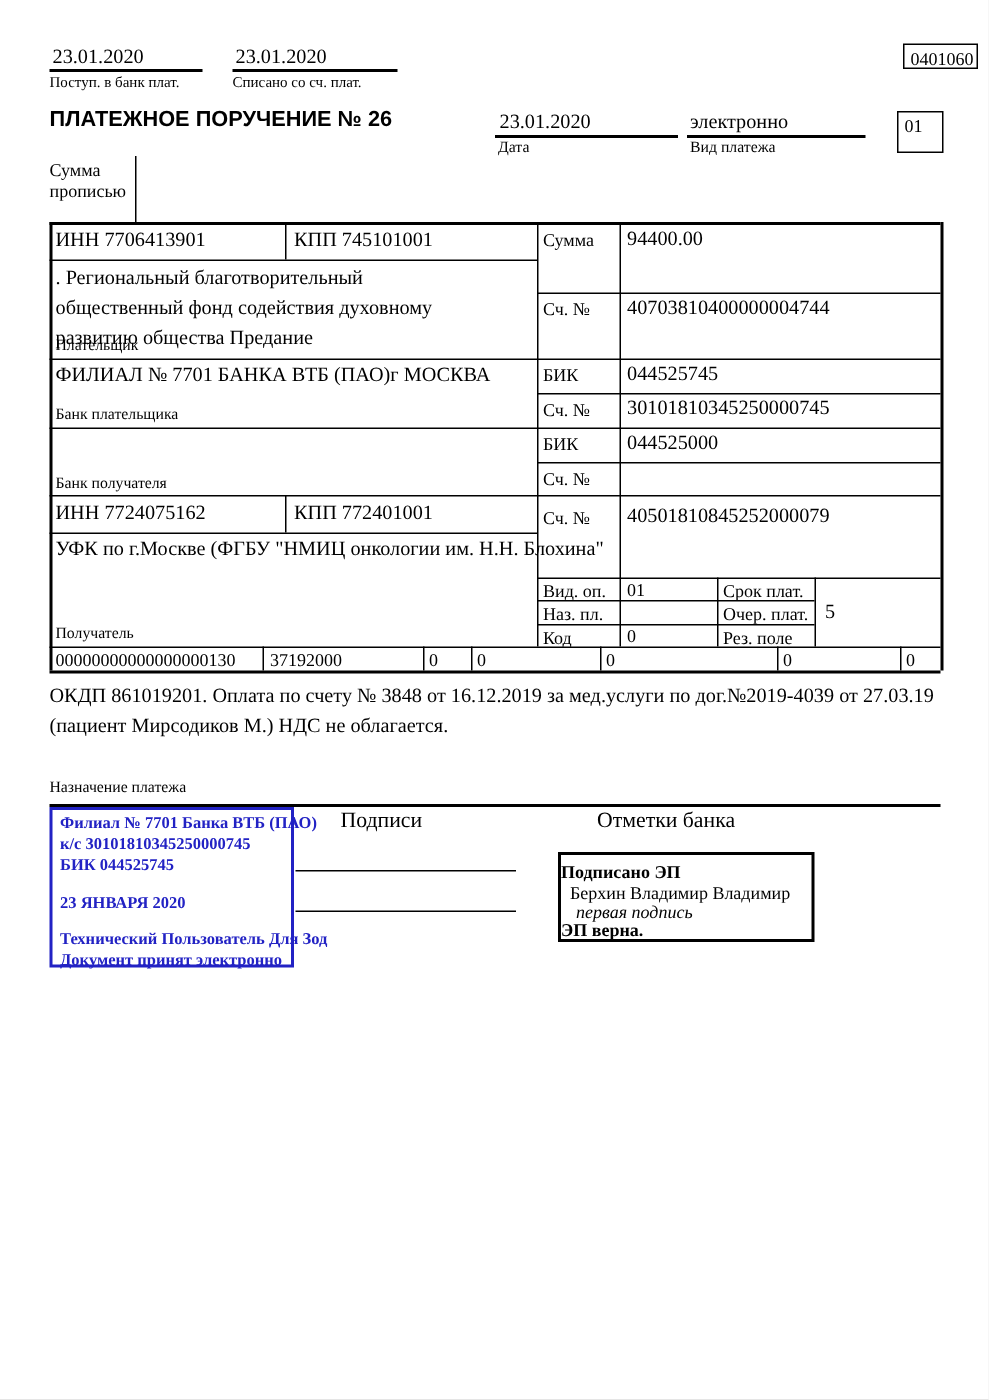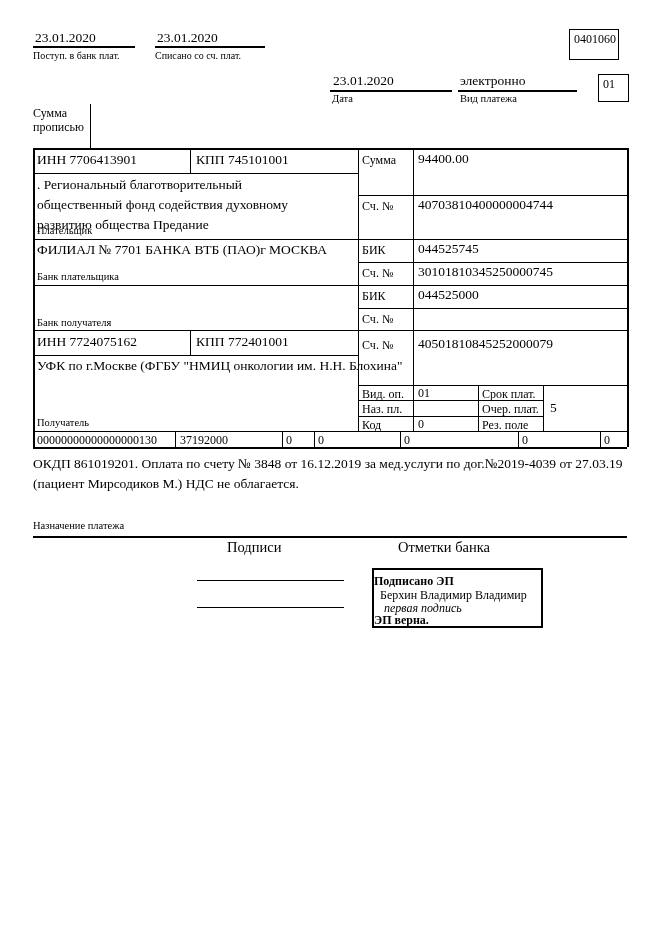--- a/index.html
+++ b/index.html
@@ -27,24 +27,25 @@
 </head>
 <body>
 
 <div id="page">
 
   <div class="t" style="left:35px;top:30px">23.01.2020</div>
   <div class="t sm" style="left:33px;top:50px">Поступ. в банк плат.</div>
   <div class="t" style="left:157px;top:30px">23.01.2020</div>
   <div class="t sm" style="left:155px;top:50px">Списано со сч. плат.</div>
 
-  <div class="box codebox" style="left:569px;top:29px;width:50px;height:31px">
+  <div class="box codebox" style="left:602px;top:29px;width:50px;height:17px">
     <div class="t fld" style="left:4px;top:2px">0401060</div>
   </div>
 
+  <div class="t title" style="left:33px;top:73px">ПЛАТЕЖНОЕ ПОРУЧЕНИЕ № 26</div>
   <div class="t" style="left:333px;top:73px">23.01.2020</div>
   <div class="t lbl" style="left:332px;top:93px">Дата</div>
   <div class="t" style="left:460px;top:73px">электронно</div>
   <div class="t lbl" style="left:460px;top:93px">Вид платежа</div>
   <div class="box codebox" style="left:598px;top:74px;width:31px;height:28px">
     <div class="t fld" style="left:4px;top:2px">01</div>
   </div>
 
   <div class="t fld" style="left:33px;top:106px">Сумма</div>
   <div class="t fld" style="left:33px;top:120px">прописью</div>
@@ -101,20 +102,28 @@
   <div class="t fld" style="left:404px;top:433px">0</div>
   <div class="t fld" style="left:522px;top:433px">0</div>
   <div class="t fld" style="left:604px;top:433px">0</div>
 
   <div class="t multi" style="left:33px;top:454px;width:594px">ОКДП 861019201. Оплата по счету № 3848 от 16.12.2019 за мед.услуги по дог.№2019-4039 от 27.03.19 (пациент Мирсодиков М.) НДС не облагается.</div>
   <div class="t lbl" style="left:33px;top:520px">Назначение платежа</div>
 
   <div class="t" style="left:227px;top:540px;font-size:14.5px">Подписи</div>
   <div class="t" style="left:398px;top:540px;font-size:14.5px">Отметки банка</div>
 
+  <div class="stamp" style="left:33px;top:538px;width:163px;height:107px">
+    <div class="t" style="left:5px;top:3px">Филиал № 7701 Банка ВТБ (ПАО)</div>
+    <div class="t" style="left:5px;top:17px">к/с 30101810345250000745</div>
+    <div class="t" style="left:5px;top:31px">БИК 044525745</div>
+    <div class="t" style="left:5px;top:56px">23 ЯНВАРЯ 2020</div>
+    <div class="t" style="left:5px;top:80px">Технический Пользователь Для Зод</div>
+    <div class="t" style="left:5px;top:94px">Документ принят электронно</div>
+  </div>
 
   <div class="ln" style="left:197px;top:580px;width:147px;height:1px"></div>
   <div class="ln" style="left:197px;top:607px;width:147px;height:1px"></div>
 
   <div class="box marks" style="left:372px;top:568px;width:171px;height:60px">
     <div class="t b ctr" style="left:0;right:0;top:4px;white-space:normal">Подписано ЭП</div>
     <div class="t" style="left:6px;top:18px">Берхин Владимир Владимир</div>
     <div class="t i" style="left:10px;top:31px">первая подпись</div>
     <div class="t b ctr" style="left:0;right:0;top:43px;white-space:normal">ЭП верна.</div>
   </div>

